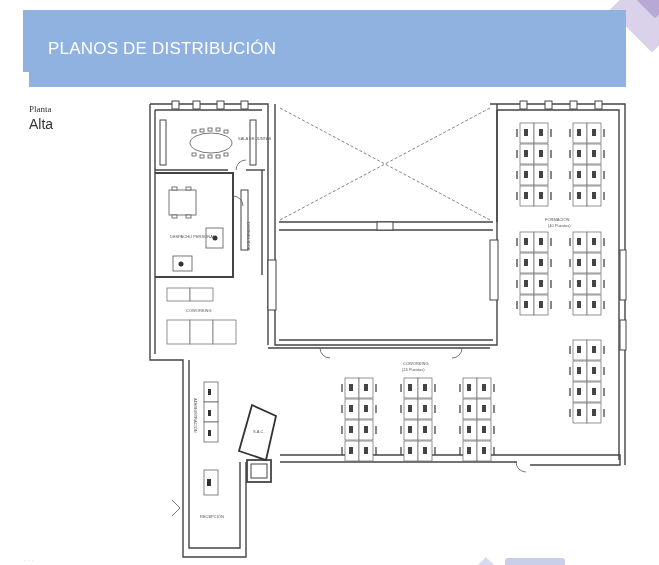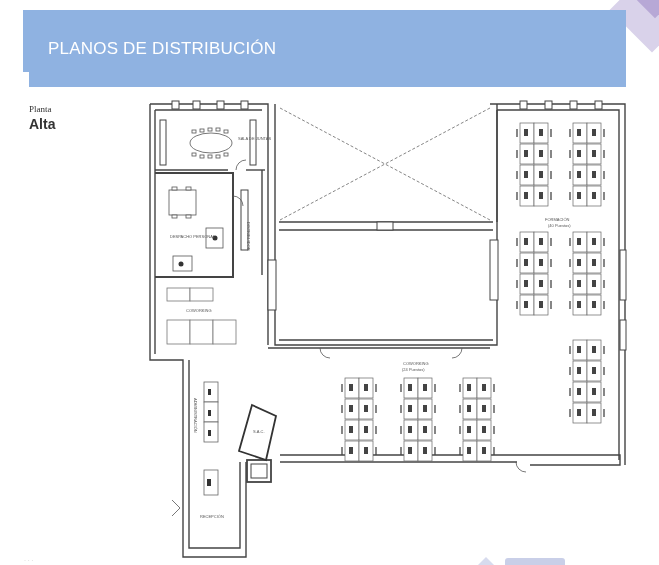--- a/index.html
+++ b/index.html
@@ -23,21 +23,21 @@
   .corner-deco {
     position: absolute; left: 622px; top: -20px; width: 60px; height: 60px;
     background: #d9d2ea; transform: rotate(45deg);
   }
   .corner-deco2 {
     position: absolute; left: 640px; top: -18px; width: 30px; height: 30px;
     background: #b7a8d6; transform: rotate(45deg);
   }
   .floor-caption { position: absolute; left: 29px; top: 104px; color: #333; }
   .floor-caption .small { font-size: 9px; display: block; font-family: Liberation Serif, serif; }
-  .floor-caption .big { font-size: 14px; font-weight: bold; display: block; margin-top: 2px; }
+  .floor-caption .big { font-size: 14px; font-weight: normal; display: block; margin-top: 2px; }
   .plan { position: absolute; left: 0; top: 0; }
   .room-label { font-family: "Liberation Sans", sans-serif; fill: #555; }
   .bottom-tab {
     position: absolute; left: 505px; top: 558px; width: 60px; height: 10px; background: #c9cfe8; border-radius: 3px 3px 0 0;
   }
   .bottom-tri {
     position: absolute; left: 478px; top: 557px; width: 0; height: 0;
     border-left: 8px solid transparent; border-right: 8px solid transparent; border-bottom: 8px solid #d7dbee;
   }
   .foot-mark { position: absolute; left: 24px; top: 557px; font-size: 6px; color: #aaa; }

